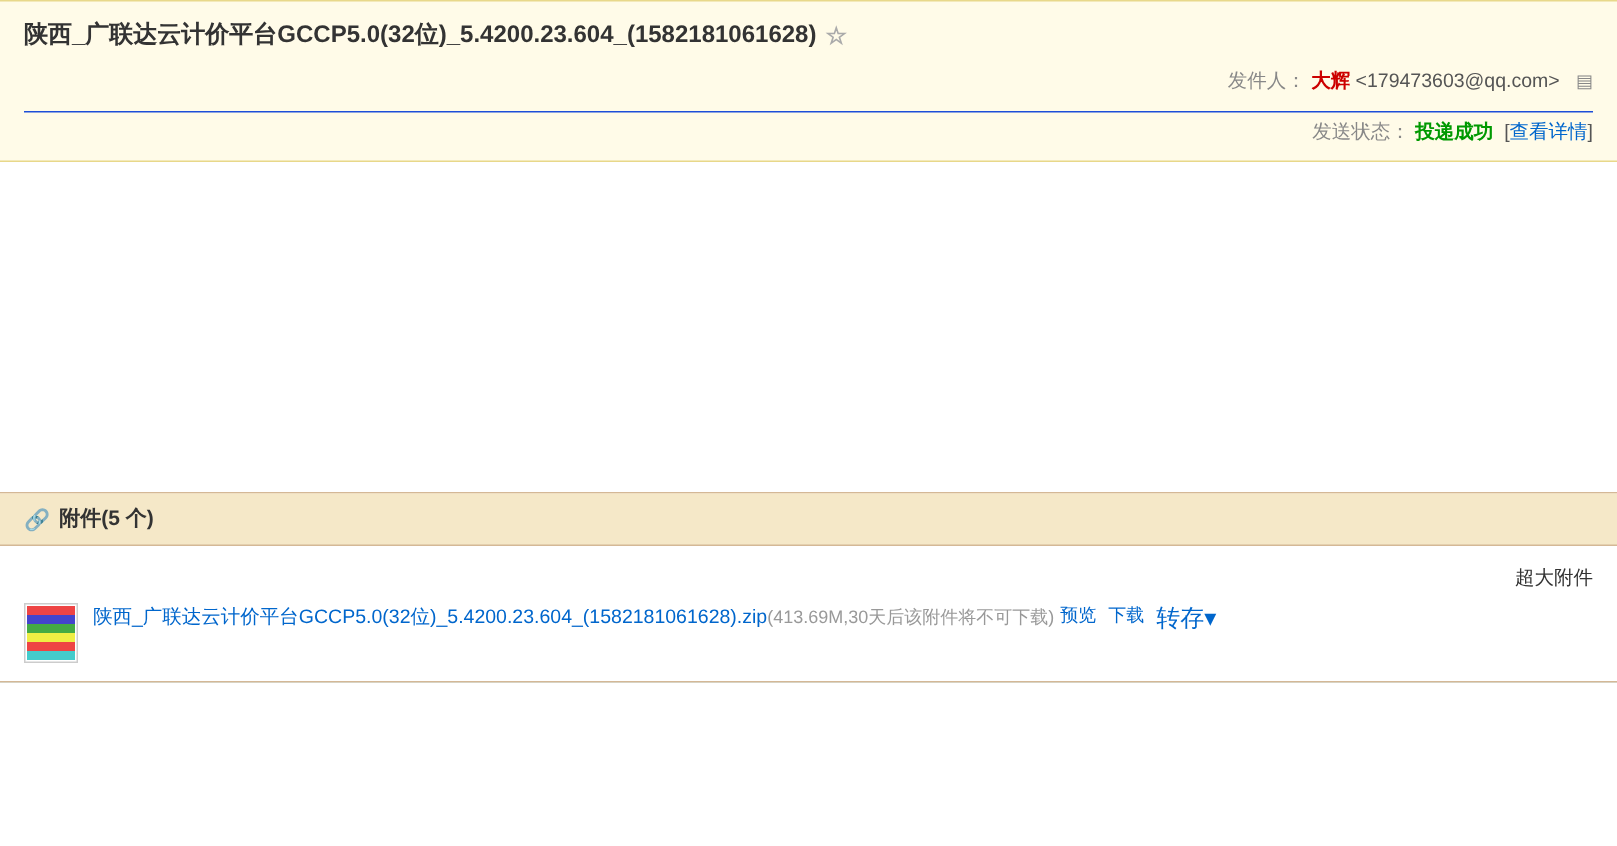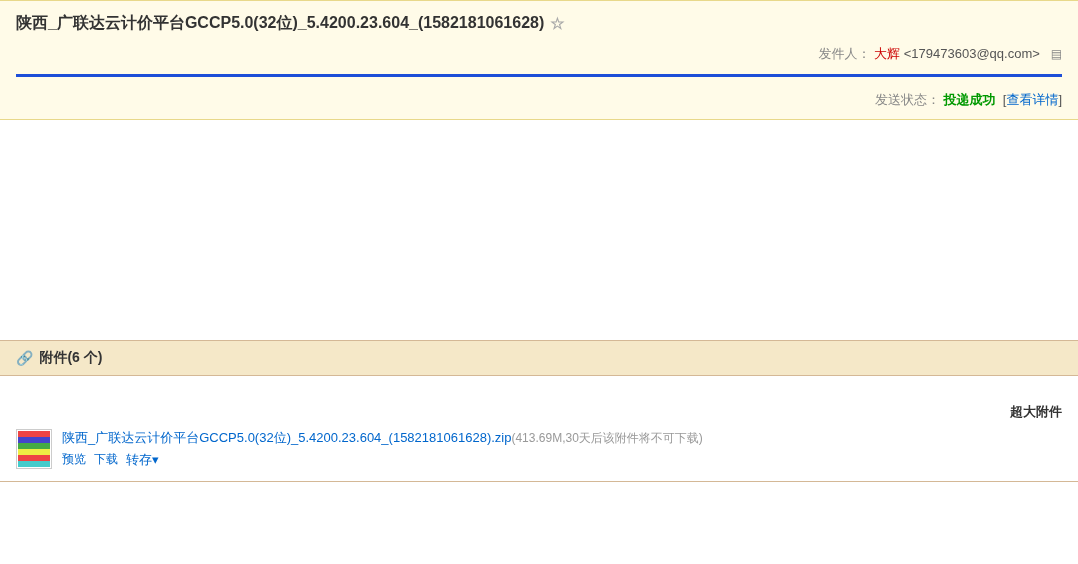--- a/index.html
+++ b/index.html
@@ -48,21 +48,21 @@
       color: #555;
     }
 
     .meta-label {
       color: #888;
       margin-top: 40px;
     }
 
     .sender-name {
       color: #c00;
-      font-weight: normal;
+      font-weight: bold;
     }
 
     .attachment-inline-icon {
       display: inline-block;
       width: 14px;
       height: 10px;
       background: linear-gradient(to bottom, #e44, #44e, #4e4, #ee4);
       vertical-align: middle;
       margin-left: 3px;
       border-radius: 1px;
@@ -70,22 +70,22 @@
 
     .attachment-link {
       color: #0066cc;
       text-decoration: none;
     }
 
     .status-row {
       margin-top: 8px;
       font-size: 13px;
       color: #555;
-      padding-top: 14px;
-      border-top: 3px solid #1d4ed8;
+      padding-top: 4px;
+      border-top: 1px solid #1d4ed8;
     }
 
     .status-success {
       color: #009900;
       font-weight: bold;
     }
 
     .status-detail-link {
       color: #0066cc;
       text-decoration: none;
@@ -121,24 +121,23 @@
       font-size: 14px;
     }
 
     .attachment-body {
       padding: 12px 16px;
       background: #fff;
     }
 
     .super-attachment-label {
       font-size: 13px;
-      font-weight: bold;
+      font-weight: normal;
       color: #333;
       margin-bottom: 8px;
-      margin-top: 15px;
     }
 
     .attachment-item {
       display: flex;
       align-items: flex-start;
       gap: 10px;
     }
 
     .zip-icon {
       width: 36px;
@@ -160,21 +159,21 @@
       flex-direction: column;
       overflow: hidden;
     }
 
     .zip-stripe {
       flex: 1;
     }
 
     .attachment-info {
       display: flex;
-      flex-direction: column;
+      flex-direction: row;
       gap: 4px;
     }
 
     .attachment-filename {
       color: #0066cc;
       font-size: 13px;
       text-decoration: none;
     }
 
     .attachment-meta {
@@ -225,21 +224,21 @@
 
   </div>
 
   <div class="email-body">
   </div>
 
   <div class="attachment-section">
 
     <div class="attachment-header">
       <span class="paperclip-icon">🔗</span>
-      <span>附件(6 个)</span>
+      <span>附件(5 个)</span>
     </div>
 
     <div class="attachment-body">
       <div class="super-attachment-label">超大附件</div>
 
       <div class="attachment-item">
 
         <div class="zip-icon">
           <div class="zip-icon-inner">
             <div class="zip-stripe" style="background:#e44;"></div>
@@ -251,21 +250,21 @@
           </div>
         </div>
 
         <div class="attachment-info">
           <div>
             <a class="attachment-filename" href="#">陕西_广联达云计价平台GCCP5.0(32位)_5.4200.23.604_(1582181061628).zip</a><span class="attachment-meta">(413.69M,30天后该附件将不可下载)</span>
           </div>
           <div class="attachment-actions">
             <a class="action-link" href="#">预览</a>
             <a class="action-link" href="#">下载</a>
-            <span style="color:#0066cc;font-size:13px;cursor:pointer;">
+            <span style="color:#0066cc;font-size:16px;cursor:pointer;">
               <span>转存</span><span>▾</span>
             </span>
           </div>
         </div>
       </div>
     </div>
 
   </div>
 
 </div>

